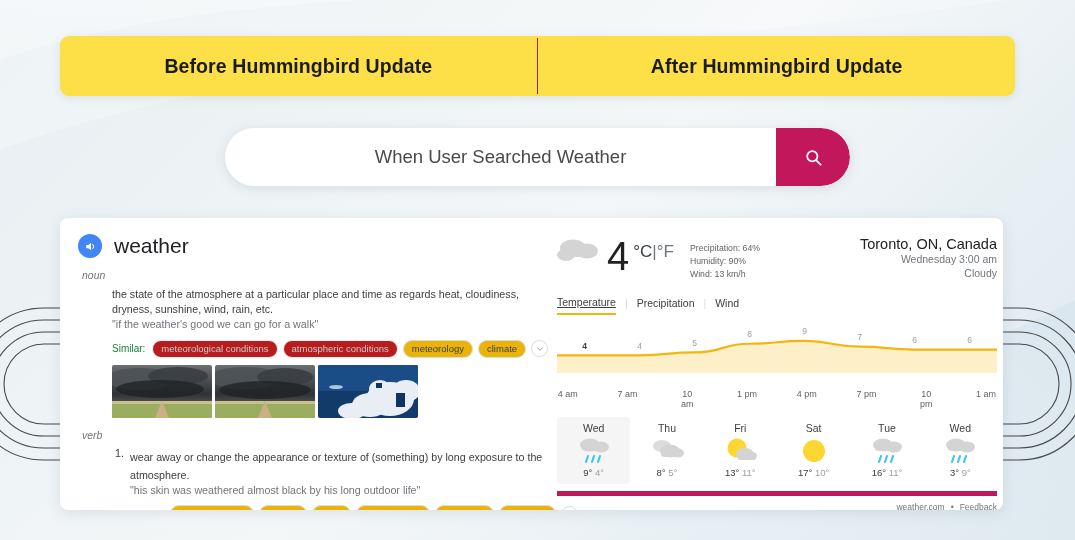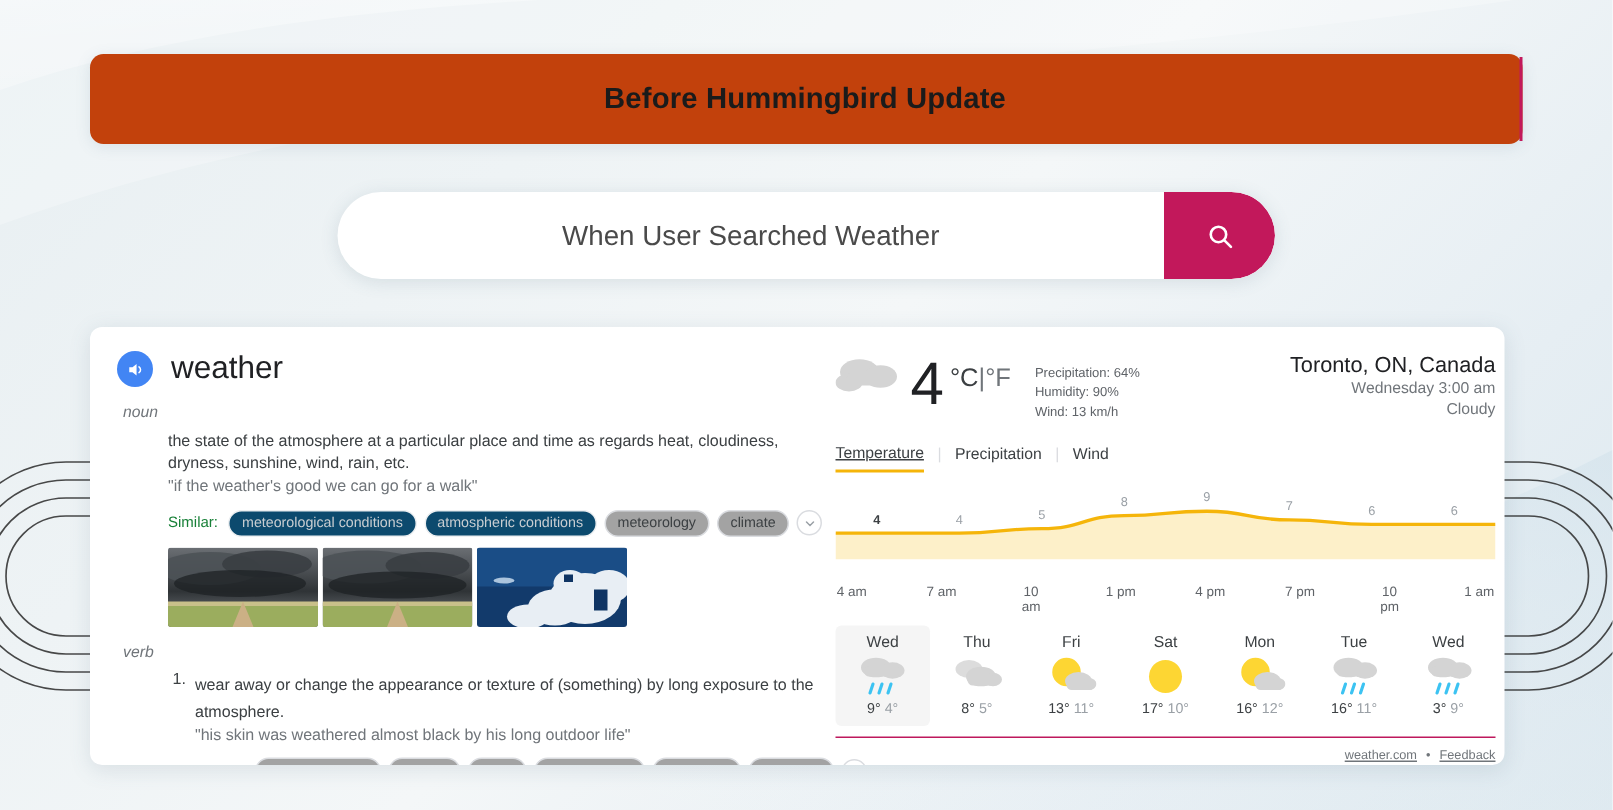--- a/index.html
+++ b/index.html
@@ -14,21 +14,21 @@
   }
   .deco { position: absolute; top: 290px; z-index: 1; pointer-events: none; }
   .deco.left { left: -52px; }
   .deco.right { right: -40px; }
 
   .stage { position: relative; z-index: 3; width: 1075px; height: 540px; }
 
   
   .tabs {
     position: absolute; left: 60px; top: 36px; width: 955px; height: 60px;
-    background: #c2410c; border-radius: 9px;
+    background: #fde047; border-radius: 9px;
     box-shadow: 0 2px 10px rgba(80,110,130,.13);
     display: flex; align-items: stretch;
   }
   .tab {
     flex: 1; display: flex; align-items: center; justify-content: center;
     font-size: 19.5px; font-weight: bold; color: #1b1b1b; letter-spacing: .1px;
   }
   .tab-sep { width: 1.6px; background: #c2185b; margin: 2px 0; }
 
   
@@ -66,23 +66,23 @@
   }
   .word { font-size: 21px; color: #202124; font-weight: 400; }
   .pos { font-style: italic; font-size: 10.5px; color: #70757a; margin: 11px 0 6px 4px; }
   .dblock { padding-left: 34px; }
   .ddef { font-size: 10.7px; line-height: 1.42; color: #3c4043; }
   .dex { font-size: 10.7px; line-height: 1.42; color: #70757a; }
   .simrow { display: flex; align-items: center; gap: 5px; margin-top: 7px; flex-wrap: nowrap; }
   .simlab { font-size: 10px; color: #188038; margin-right: 2px; }
   .chip {
     border: 1px solid #dadce0; border-radius: 11px; padding: 2.5px 8px;
-    font-size: 9.5px; color: #3c4043; white-space: nowrap; cursor: pointer; background:#a3a3a3;
-  }
-  .chip.faded { border-color: #eceff1; background: #0c4a6e; color: #c8cdd1; }
+    font-size: 9.5px; color: #3c4043; white-space: nowrap; cursor: pointer; background:#eab308;
+  }
+  .chip.faded { border-color: #eceff1; background: #b91c1c; color: #c8cdd1; }
   .chip-more {
     width: 17px; height: 17px; border-radius: 50%; border: 1px solid #dadce0;
     display: flex; align-items: center; justify-content: center; cursor: pointer; flex: none;
   }
   .thumbs { display: flex; gap: 3px; margin: 7px 0 0 34px; }
   .thumb { width: 100px; height: 53px; border-radius: 2px; overflow: hidden; }
   .vlist { padding-left: 34px; margin-top: 2px; }
   .vitem { display: flex; gap: 6px; margin-bottom: 3px; }
   .vnum { font-size: 10.7px; color: #3c4043; width: 12px; text-align: right; flex: none; }
 
@@ -107,21 +107,21 @@
   .xlab { flex: 1; text-align: center; font-size: 9px; color: #5f6368; }
   .days { display: flex; margin-top: 8px; }
   .day { flex: 1; text-align: center; padding: 5px 0 6px; border-radius: 4px; }
   .day.sel { background: #f5f5f5; }
   .dname { font-size: 10.5px; color: #3c4043; }
   .dicon { height: 30px; display: flex; align-items: center; justify-content: center; margin: 2px 0 1px; }
   .dtemp { font-size: 9.5px; color: #3c4043; }
   .dtemp .lo { color: #9aa0a6; }
   .w-foot {
     display: flex; align-items: center; justify-content: flex-end; gap: 6px;
-    border-top: 1px solid #be185d; margin-top: 7px; padding-top: 6px;
+    border-top: 5px solid #be185d; margin-top: 7px; padding-top: 6px;
     font-size: 8.5px; color: #70757a;
   }
   .w-foot a { color: #70757a; }
 </style>
 </head>
 <body>
 
 <svg class="bg-swoosh" width="1075" height="540">
   <defs>
     <linearGradient id="sw1" x1="0" y1="0" x2="1" y2="1">
@@ -156,20 +156,23 @@
   </g>
 </svg>
 
 <div class="stage">
 
   <div class="tabs">
     <div class="tab">
       <span>Before Hummingbird Update</span>
     </div>
     <div class="tab-sep"></div>
+    <div class="tab">
+      <span>After Hummingbird Update</span>
+    </div>
   </div>
 
   <div class="searchwrap">
     <input class="search-input" type="text" value="When User Searched Weather" placeholder="When User Searched Weather" style="">
     <button class="search-btn">
       <svg width="19" height="19" viewBox="0 0 24 24" fill="none" stroke="#ffffff" stroke-width="2.2" stroke-linecap="round">
         <circle cx="10.5" cy="10.5" r="6.5"></circle>
           <line x1="15.5" y1="15.5" x2="21" y2="21"></line>
       </svg>
     </button>
@@ -399,34 +402,20 @@
           <div class="day">
             <div class="dname">Sat</div>
             <div class="dicon">
               <svg width="34" height="30" viewBox="0 0 34 30">
       <circle cx="17" cy="15" r="11" fill="#fdd633"></circle>
               </svg>
             </div>
             <div class="dtemp"><span>17°</span> <span class="lo">10°</span></div>
           </div>
           <div class="day">
-            <div class="dname">Mon</div>
-            <div class="dicon">
-              <svg width="34" height="30" viewBox="0 0 34 30">
-      <circle cx="14" cy="12" r="9.5" fill="#fdd633"></circle>
-      <g fill="#d4d4d4">
-                  <ellipse cx="22" cy="18" rx="9" ry="6"></ellipse>
-                  <ellipse cx="29" cy="20" rx="5" ry="4"></ellipse>
-      <rect x="14" y="17" width="19" height="7" rx="3.5"></rect>
-                </g>
-              </svg>
-            </div>
-            <div class="dtemp"><span>16°</span> <span class="lo">12°</span></div>
-          </div>
-          <div class="day">
             <div class="dname">Tue</div>
             <div class="dicon">
               <svg width="34" height="30" viewBox="0 0 34 30">
       <g fill="#d4d4d4">
                   <ellipse cx="13" cy="9" rx="10" ry="6.5"></ellipse>
                   <ellipse cx="24" cy="11" rx="8" ry="5.5"></ellipse>
       <rect x="5" y="8" width="24" height="7" rx="3.5"></rect>
                 </g>
       <g stroke="#3cc3f2" stroke-width="2.1" stroke-linecap="round">
         <line x1="11" y1="20" x2="9" y2="26"></line>

